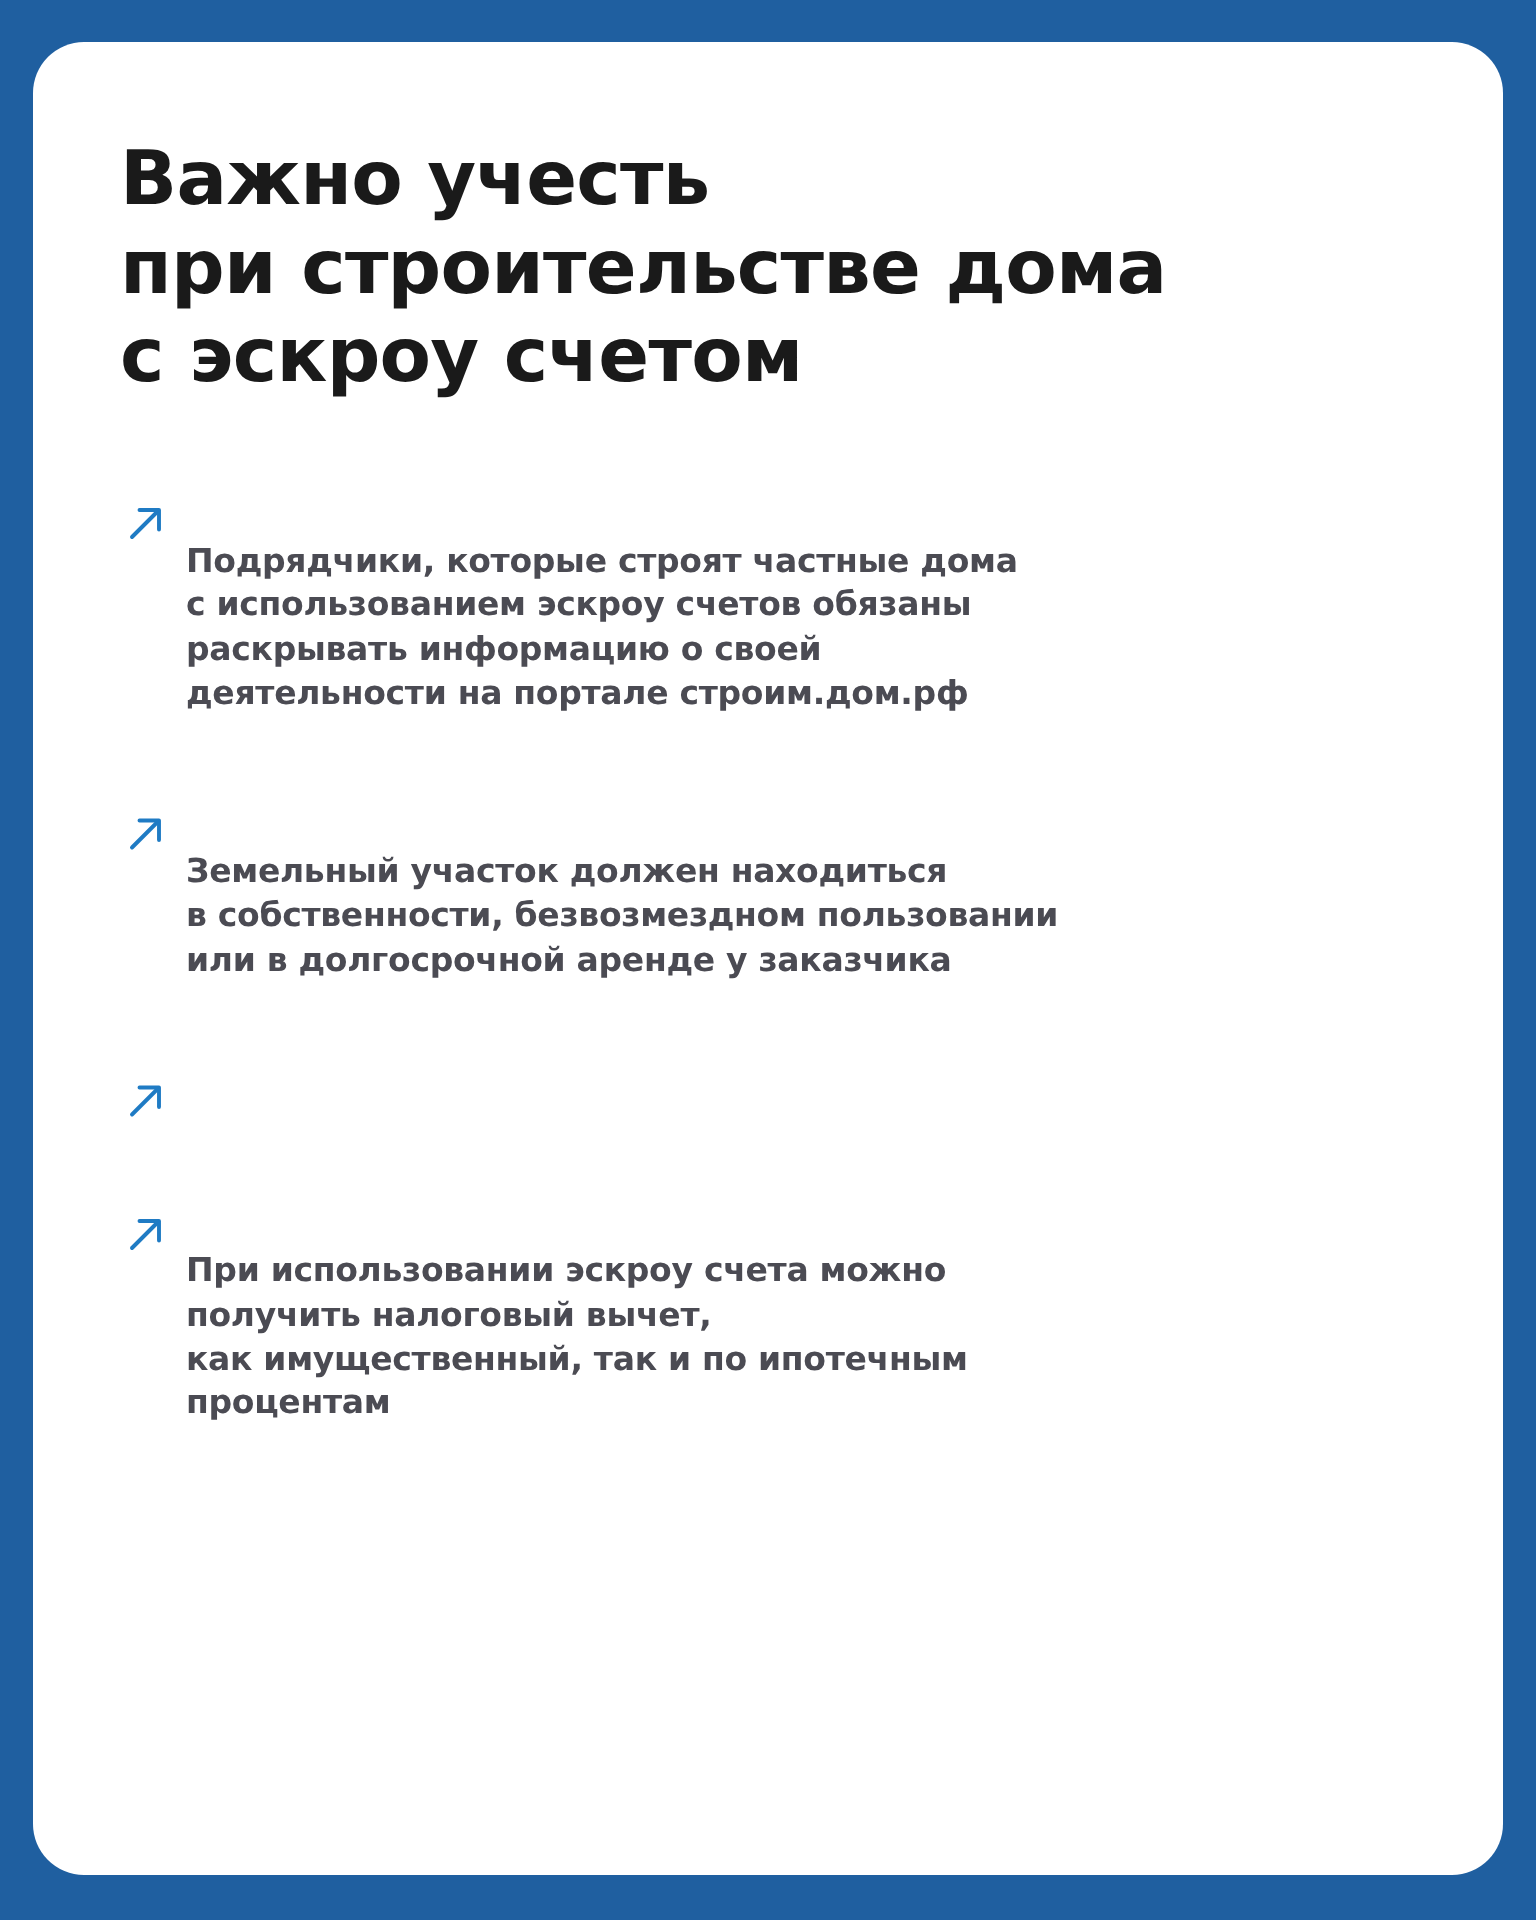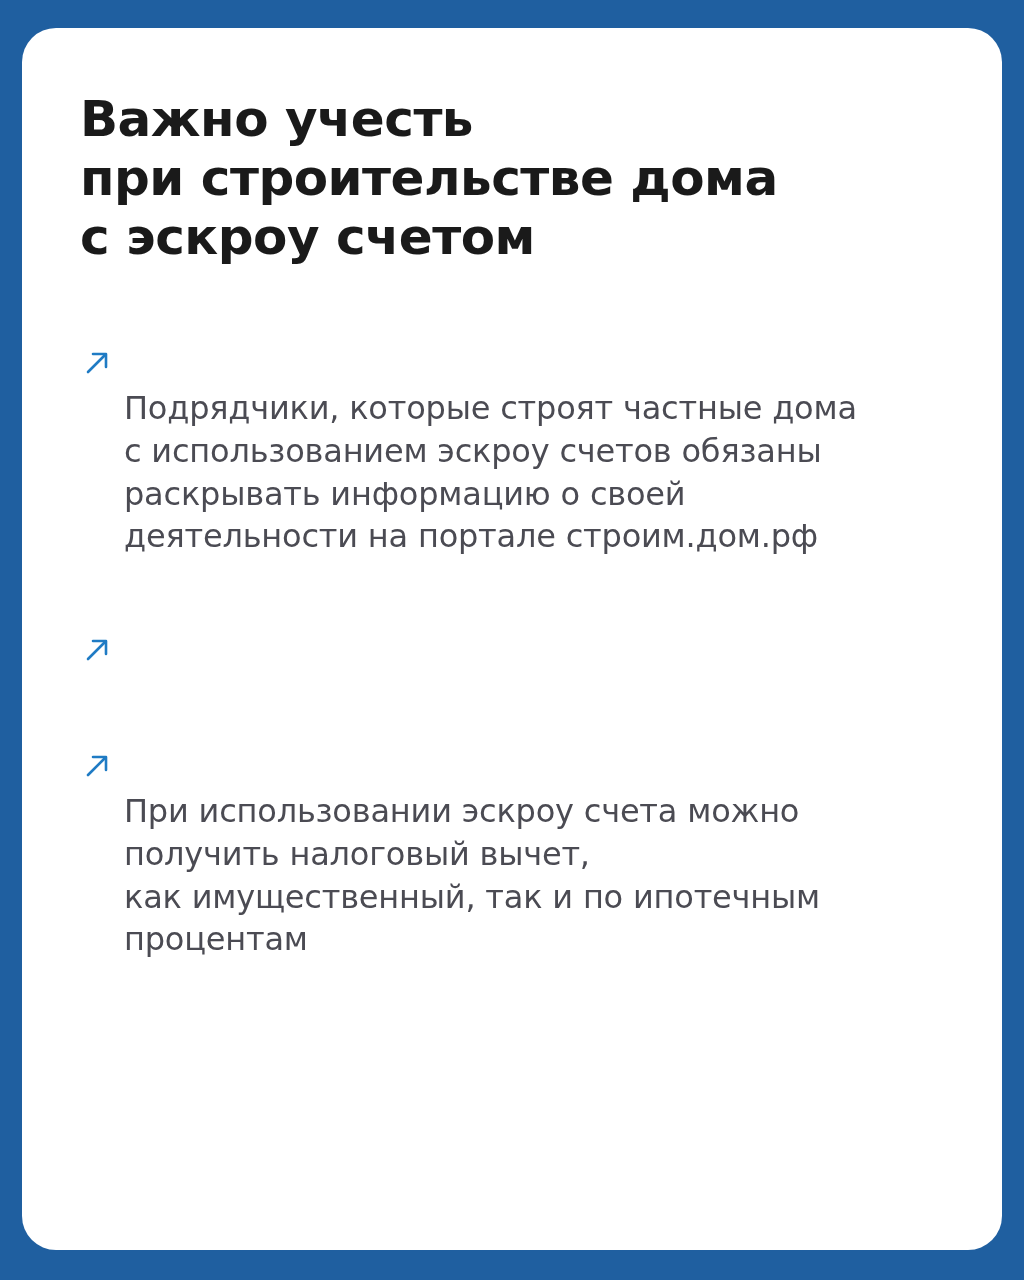--- a/index.html
+++ b/index.html
@@ -42,27 +42,28 @@
   }
   .bullets {
     margin: 0;
     padding: 0;
     list-style: none;
   }
   .bullet {
     display: block;
     position: relative;
     color: #4b4b53;
-    font-size: 32px;
+    font-size: 22px;
     line-height: 1.34;
     margin: 0 0 30px 0;
     padding-left: 44px;
     white-space: pre-line;
     font-family: "DejaVu Sans", sans-serif;
     letter-spacing: -0.2px;
+    font-weight: bold;
   }
   .bullet:last-child {
     margin-bottom: 0;
   }
   .arrow {
     position: absolute;
     left: 2px;
     top: 4px;
     width: 30px;
     height: 30px;
@@ -95,20 +96,33 @@
               <polyline points="11,6 24,6 24,19"></polyline>
             </g>
           </svg>
         </span>
         <span>Подрядчики, которые строят частные дома
 с использованием эскроу счетов обязаны
 раскрывать информацию о своей
 деятельности на портале строим.дом.рф</span>
       </li>
 
+      <li class="bullet">
+        <span class="arrow">
+          <svg viewBox="0 0 30 30" aria-hidden="true">
+            <g stroke="currentColor" stroke-width="2.6" fill="none" stroke-linecap="round" stroke-linejoin="round">
+              <line x1="6" y1="24" x2="23" y2="7"></line>
+              <polyline points="11,6 24,6 24,19"></polyline>
+            </g>
+          </svg>
+        </span>
+        <span>Земельный участок должен находиться
+в собственности, безвозмездном пользовании
+или в долгосрочной аренде у заказчика</span>
+      </li>
 
       <li class="bullet">
         <span class="arrow">
           <svg viewBox="0 0 30 30" aria-hidden="true">
             <g stroke="currentColor" stroke-width="2.6" fill="none" stroke-linecap="round" stroke-linejoin="round">
               <line x1="6" y1="24" x2="23" y2="7"></line>
               <polyline points="11,6 24,6 24,19"></polyline>
             </g>
           </svg>
         </span>

